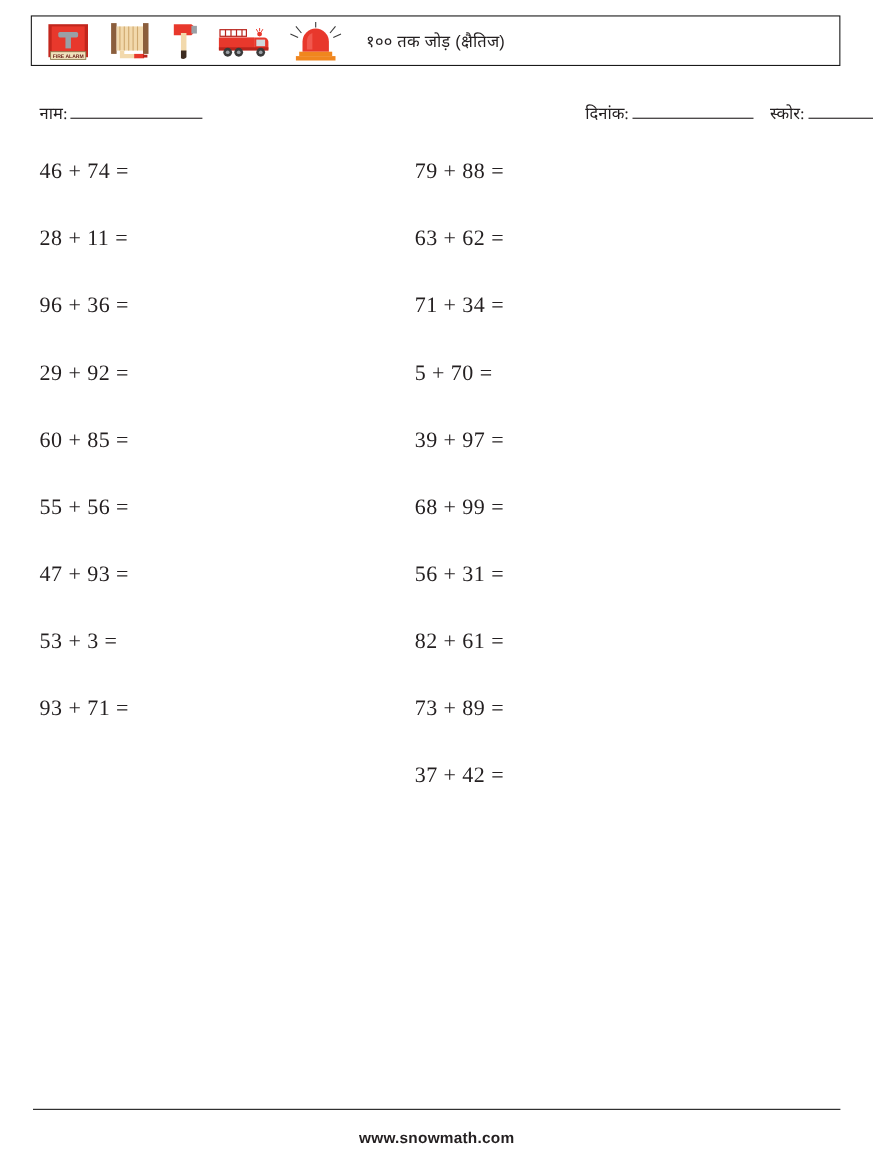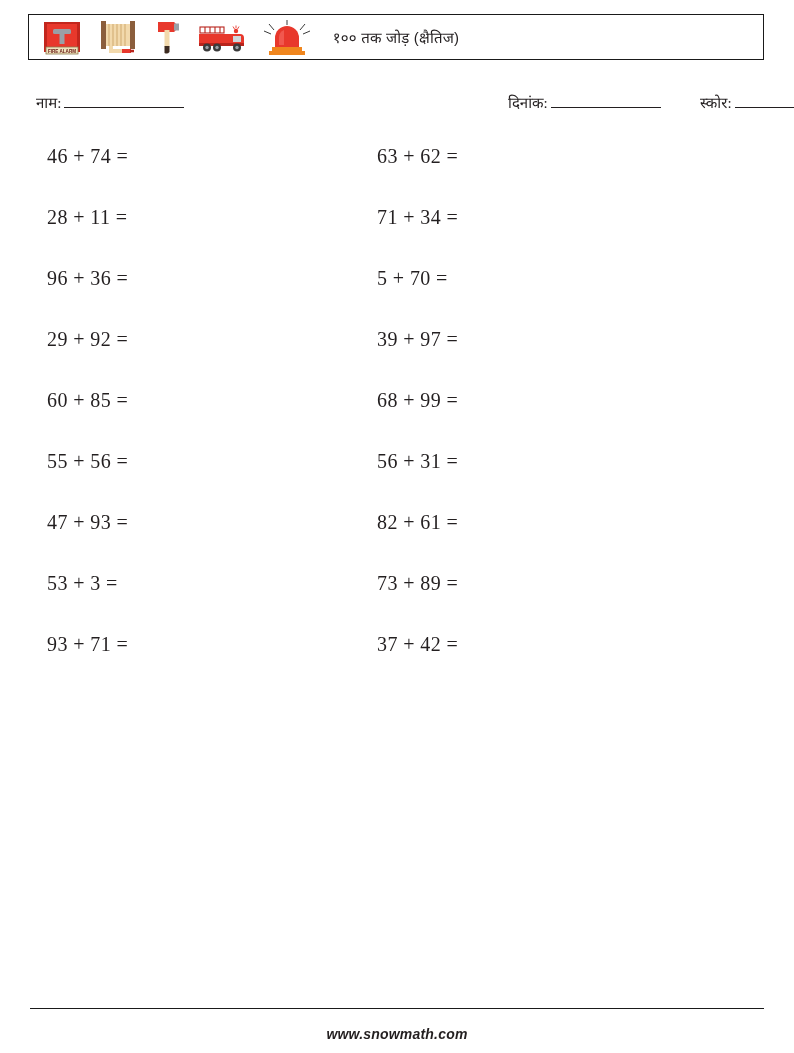--- a/index.html
+++ b/index.html
@@ -73,35 +73,35 @@
     display: inline-block;
     border-bottom: 1.2px solid #231f20;
     vertical-align: baseline;
     height: 0.85em;
   }
   .rule-name  { width: 120px; }
   .rule-date  { width: 110px; }
   .rule-score { width: 66px; }
 
   #meta-name  { left: 36px;  top: 0; }
-  #meta-date  { left: 508px; top: 0; text-align: center; }
+  #meta-date  { left: 532px; top: 0; text-align: center; }
   #meta-score { left: 700px; top: 0; }
 
   
   .problems {
     position: absolute;
     left: 0;
     top: 146px;
     width: 794px;
   }
   .prob-col {
     position: absolute;
     top: 0;
   }
-  .prob-col.col-1 { left: 47px; }
+  .prob-col.col-1 { left: 36px; }
   .prob-col.col-2 { left: 377px; }
 
   .problem {
     height: 61px;
     line-height: 1;
     font-size: 20px;
     color: #231f20;
     white-space: nowrap;
   }
   .problem .expr { letter-spacing: 0.4px; }
@@ -118,21 +118,20 @@
     position: absolute;
     left: 0;
     right: 0;
     top: 1026px;
     text-align: center;
     font-family: "Liberation Sans", "DejaVu Sans", sans-serif;
     font-size: 14px;
     font-weight: bold;
     color: #231f20;
     letter-spacing: 0.2px;
-    font-style: italic;
   }
 </style>
 </head>
 <body>
 
 <div class="header-box">
 
   <div class="clipart-strip">
 
     <svg class="art" width="50" height="40" viewBox="0 0 50 40" aria-hidden="true">
@@ -236,20 +235,21 @@
     <div class="problem"><span class="expr">96 + 36 =</span></div>
     <div class="problem"><span class="expr">29 + 92 =</span></div>
     <div class="problem"><span class="expr">60 + 85 =</span></div>
     <div class="problem"><span class="expr">55 + 56 =</span></div>
     <div class="problem"><span class="expr">47 + 93 =</span></div>
     <div class="problem"><span class="expr">53 + 3 =</span></div>
     <div class="problem"><span class="expr">93 + 71 =</span></div>
   </div>
 
   <div class="prob-col col-2">
+    <div class="problem"><span class="expr">79 + 88 =</span></div>
     <div class="problem"><span class="expr">63 + 62 =</span></div>
     <div class="problem"><span class="expr">71 + 34 =</span></div>
     <div class="problem"><span class="expr">5 + 70 =</span></div>
     <div class="problem"><span class="expr">39 + 97 =</span></div>
     <div class="problem"><span class="expr">68 + 99 =</span></div>
     <div class="problem"><span class="expr">56 + 31 =</span></div>
     <div class="problem"><span class="expr">82 + 61 =</span></div>
     <div class="problem"><span class="expr">73 + 89 =</span></div>
     <div class="problem"><span class="expr">37 + 42 =</span></div>
   </div>

